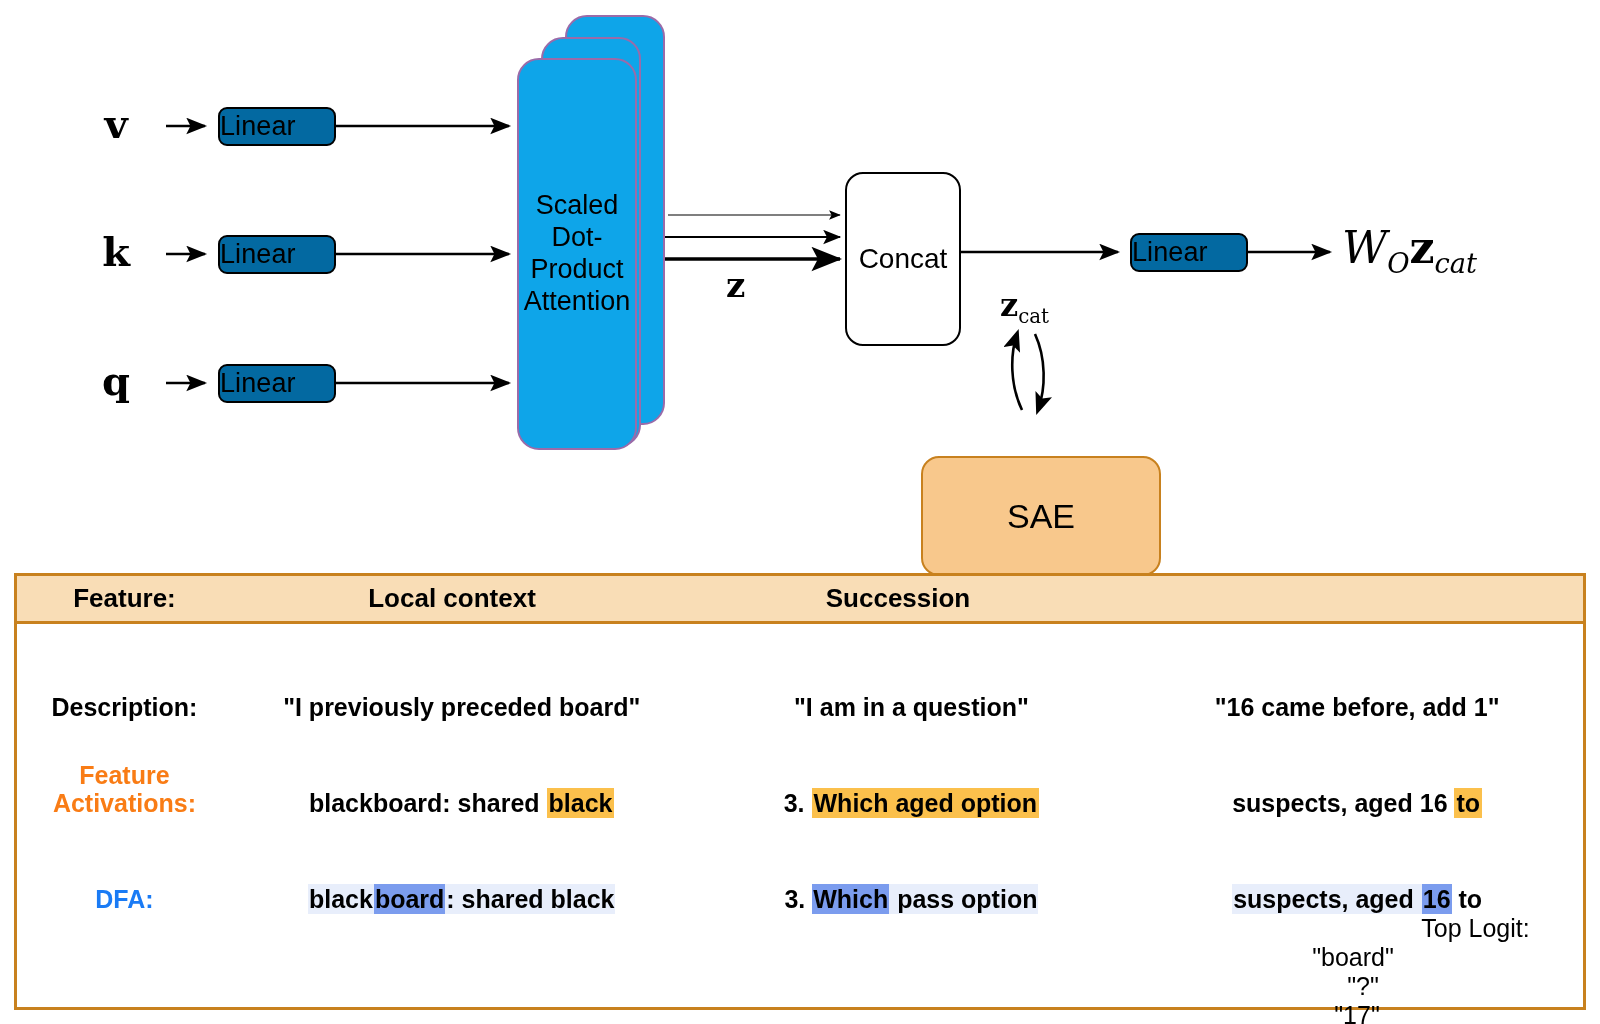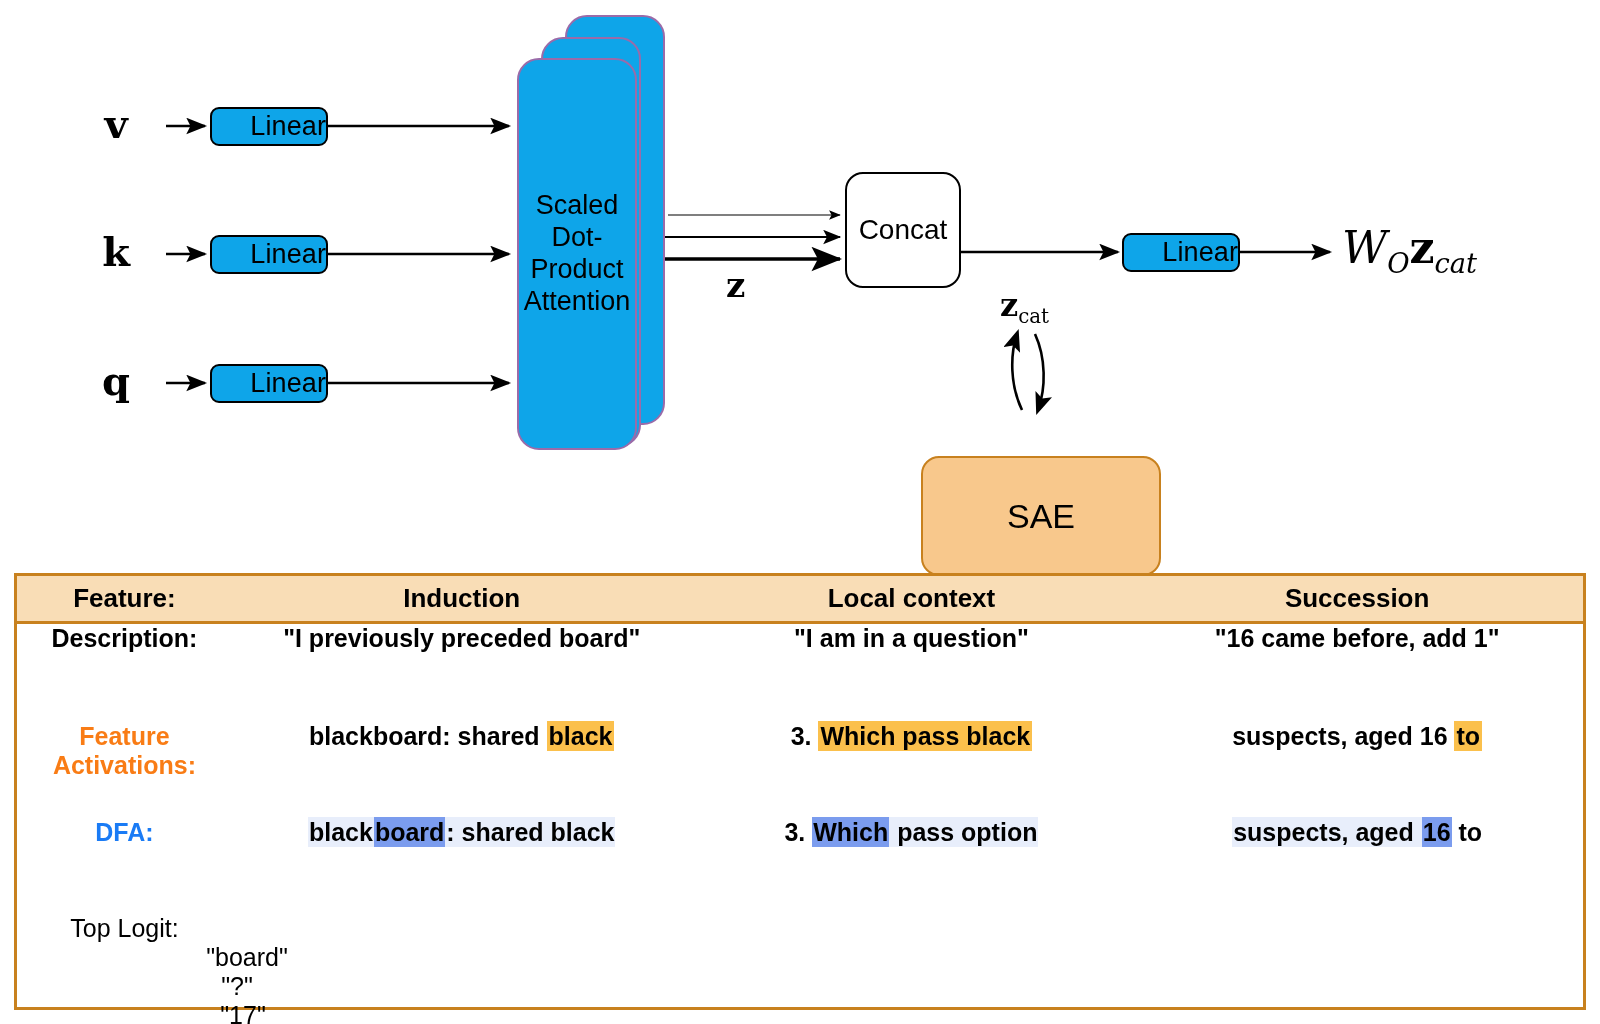--- a/index.html
+++ b/index.html
@@ -23,25 +23,26 @@
     font-size:40px;
     color:#000;
     text-align:center;
     line-height:1;
   }
 
   
   .linear-box{
     border:2.5px solid #000;
     border-radius:9px;
-    background:#0ea5e9;
-    display:flex;align-items:center;justify-content:flex-end;
+    background:#0369a1;
+    display:flex;align-items:center;justify-content:flex-start;
     font-size:27px;
     color:#000;
     letter-spacing:.1px;
+    margin-left:8px;
   }
 
   
   .concat-box{
     border:2.5px solid #000;
     border-radius:18px;
     background:#fff;
     display:flex;align-items:center;justify-content:center;
     font-size:28px;
     color:#000;
@@ -92,21 +93,21 @@
     box-sizing:border-box;
     background:#fff;
   }
   .tbl-header{
     height:48px;
     background:#f9ddb6;
     border-bottom:3px solid #c8811e;
     box-sizing:border-box;
     display:flex;align-items:center;
   }
-  .trow{display:flex;align-items:flex-start;}
+  .trow{display:flex;align-items:flex-end;}
   .cell{
     box-sizing:border-box;
     display:flex;align-items:center;justify-content:center;
     text-align:center;
     padding:0 4px;
   }
   .c-label{width:215px;justify-content:center;}
   .c-a{width:460px;}
   .c-b{width:440px;}
   .c-c{width:452px;}
@@ -194,21 +195,21 @@
       <span>Dot-</span><br>
       <span>Product</span><br>
       <span>Attention</span>
     </span>
   </div>
 
   <div class="node mathlbl" style="left:726px;top:265px;font-size:34px;font-weight:bold;">
     <span>z</span>
   </div>
 
-  <div class="node concat-box" style="left:845px;top:172px;width:116px;height:116px;">
+  <div class="node concat-box" style="left:845px;top:172px;width:116px;height:174px;">
     <span>Concat</span>
   </div>
 
   <div class="node linear-box" style="left:1122px;top:233px;width:118px;height:39px;">
     <span>Linear</span>
   </div>
 
   <div class="node mathlbl" style="left:1342px;top:222px;font-size:44px;">
     <span class="it">W</span><sub class="it">O</sub><span class="bf">z</span><sub class="it">cat</sub>
   </div>
@@ -219,23 +220,20 @@
 
   <div class="node sae-box" style="left:921px;top:412px;width:240px;height:120px;">
     <span>SAE</span>
   </div>
 
   <div class="tbl">
 
     <div class="tbl-header">
       <div class="cell c-label">
         <span class="hdr-text">Feature:</span>
-      </div>
-      <div class="cell c-a">
-        <span class="hdr-text">Induction</span>
       </div>
       <div class="cell c-b">
         <span class="hdr-text">Local context</span>
       </div>
       <div class="cell c-c">
         <span class="hdr-text">Succession</span>
       </div>
     </div>
 
     <div class="trow" style="height:98px;">
@@ -257,21 +255,21 @@
       <div class="cell c-label">
         <span class="rowlabel orange" style="text-align:center;">
           <span>Feature</span><br>
           <span>Activations:</span>
         </span>
       </div>
       <div class="cell c-a">
         <span class="celltext"><span>blackboard: shared </span><span class="hl-orange">black</span></span>
       </div>
       <div class="cell c-b">
-        <span class="celltext"><span>3. </span><span class="hl-orange">Which pass black</span></span>
+        <span class="celltext"><span>3. </span><span class="hl-orange">Which aged option</span></span>
       </div>
       <div class="cell c-c">
         <span class="celltext"><span>suspects, aged 16 </span><span class="hl-orange">to</span></span>
       </div>
     </div>
 
     <div class="trow" style="height:96px;">
       <div class="cell c-label">
         <span class="rowlabel blue">DFA:</span>
       </div>

